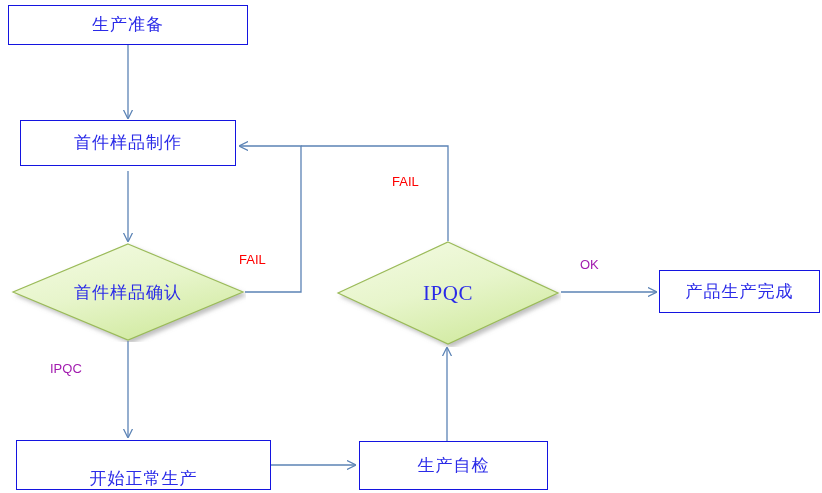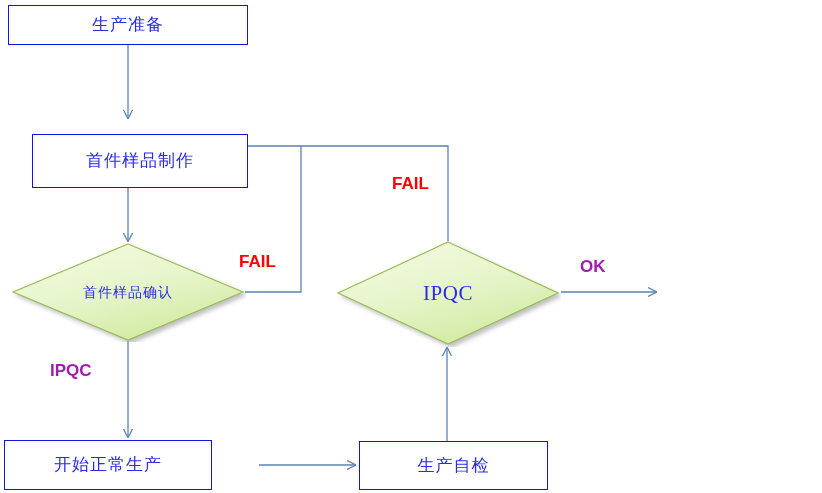--- a/index.html
+++ b/index.html
@@ -54,41 +54,41 @@
   .diamond-label {
     position: absolute;
     left: 0;
     top: 0;
     width: 100%;
     height: 100%;
     display: flex;
     align-items: center;
     justify-content: center;
     color: #2a2ae8;
-    font-size: 14px;
+    font-size: 17px;
     line-height: 1.18;
     text-align: center;
     font-family: "DejaVu Sans", "Liberation Sans", sans-serif;
     letter-spacing: 1px;
     box-sizing: border-box;
   }
   .diamond-label.latin {
     font-family: Liberation Serif, serif;
     font-size: 21px;
     letter-spacing: 0.5px;
   }
   .diamond-label span {
     display: block;
     width: 62%;
   }
   .edge-label {
     position: absolute;
     font-family: "Liberation Sans", "DejaVu Sans", sans-serif;
-    font-size: 17px;
-    font-weight: 700;
+    font-size: 13px;
+    font-weight: 400;
     white-space: nowrap;
   }
   .lbl-fail { color: #fe0000; }
   .lbl-pass { color: #a21caf; }
 </style>
 </head>
 <body>
 
 <div id="canvas">
 
@@ -124,32 +124,35 @@
       <path d="M 447 441 L 447 348" marker-end="url(#arrow)"></path>
 
       <path d="M 561 292 L 656 292" marker-end="url(#arrow)"></path>
     </g>
   </svg>
 
   <div class="node proc" style="left:8px; top:5px; width:240px; height:40px;">
     <span>生产准备</span>
   </div>
 
-  <div class="node proc" style="left:32px; top:120px; width:216px; height:54px;margin-top:14px;">
+  <div class="node proc" style="left:20px; top:120px; width:216px; height:46px;">
     <span>首件样品制作</span>
   </div>
 
-  <div class="node proc" style="left:4px; top:440px; width:208px; height:50px;">
+  <div class="node proc" style="left:16px; top:440px; width:255px; height:50px;align-items:flex-end;">
     <span>开始正常生产</span>
   </div>
 
   <div class="node proc" style="left:359px; top:441px; width:189px; height:49px;">
     <span>生产自检</span>
   </div>
 
+  <div class="node proc" style="left:659px; top:270px; width:161px; height:43px;">
+    <span>产品生产完成</span>
+  </div>
 
   <div class="diamond-wrap" style="left:10px; top:242px; width:236px; height:100px;">
     <svg width="236" height="100" viewBox="0 0 236 100" xmlns="http://www.w3.org/2000/svg">
       <polygon points="118,2 233,50 118,98 3,50" fill="url(#dgrad)" stroke="#9bbb59" stroke-width="1.2" filter="url(#dshadow)"></polygon>
     </svg>
     <div class="diamond-label">
       <span>首件样品确认</span>
     </div>
   </div>
 

